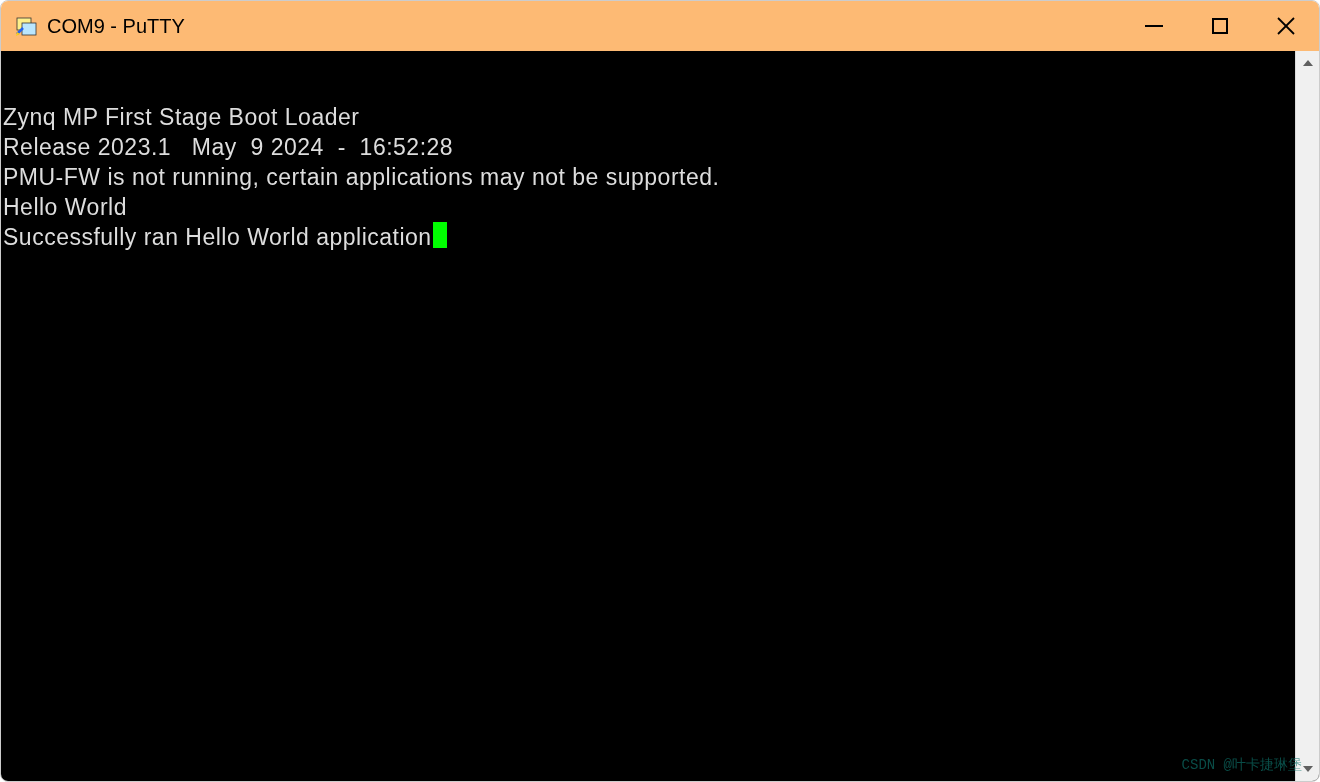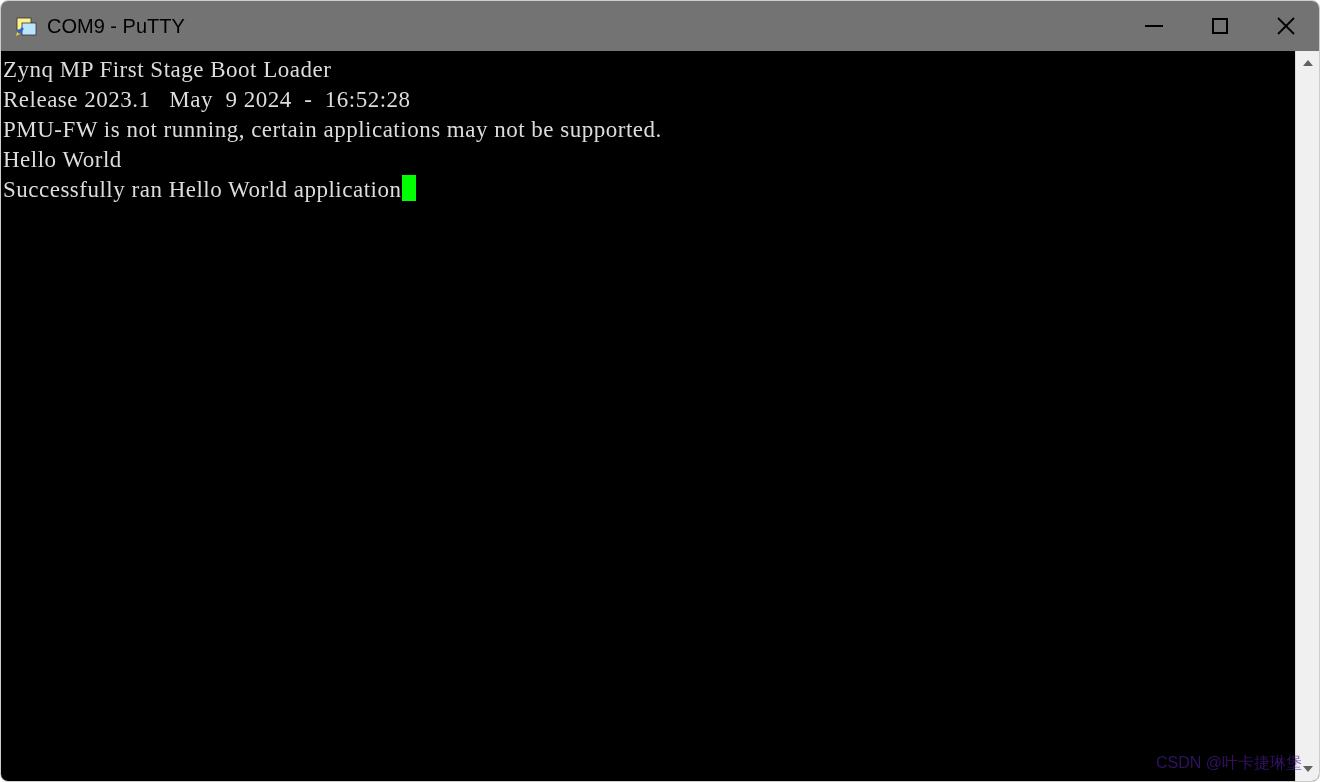--- a/index.html
+++ b/index.html
@@ -22,21 +22,21 @@
       height: 100%;
       border: 1px solid #cccccc;
       border-radius: 8px;
       display: flex;
       flex-direction: column;
       overflow: hidden;
     }
     
     .titlebar {
       height: 50px;
-      background: #737373;
+      background: #fdba74;
       display: flex;
       align-items: center;
       padding-left: 14px;
       position: relative;
     }
     
     .app-icon {
       width: 24px;
       height: 24px;
       margin-right: 8px;
@@ -86,27 +86,28 @@
     
     .terminal-area {
       flex: 1;
       display: flex;
       background: #000000;
       overflow: hidden;
     }
     
     .terminal-content {
       flex: 1;
-      padding: 4px 2px 2px 2px;
-      font-family: Liberation Serif, serif;
+      padding: 24px 2px 2px 2px;
+      font-family: Liberation Sans, sans-serif;
       font-size: 23px;
       line-height: 30px;
       color: #dddddd;
       white-space: pre;
       letter-spacing: 0.5px;
+      margin-top: 27px;
     }
     
     .terminal-line {
       display: block;
     }
     
     .cursor-line {
       display: flex;
       align-items: flex-start;
     }
@@ -157,23 +158,23 @@
     }
     
     .arrow-down {
       border-top: 6px solid #606060;
     }
     
     .watermark {
       position: absolute;
       bottom: 8px;
       right: 18px;
-      font-size: 16px;
-      color: #4c1d95;
-      font-family: Liberation Sans, sans-serif;
+      font-size: 14px;
+      color: #0f766e;
+      font-family: Liberation Mono, monospace;
       opacity: 0.65;
       pointer-events: none;
     }
   </style>
 </head>
 <body>
 
 <div class="window">
   <div class="titlebar">
     <div class="app-icon">

